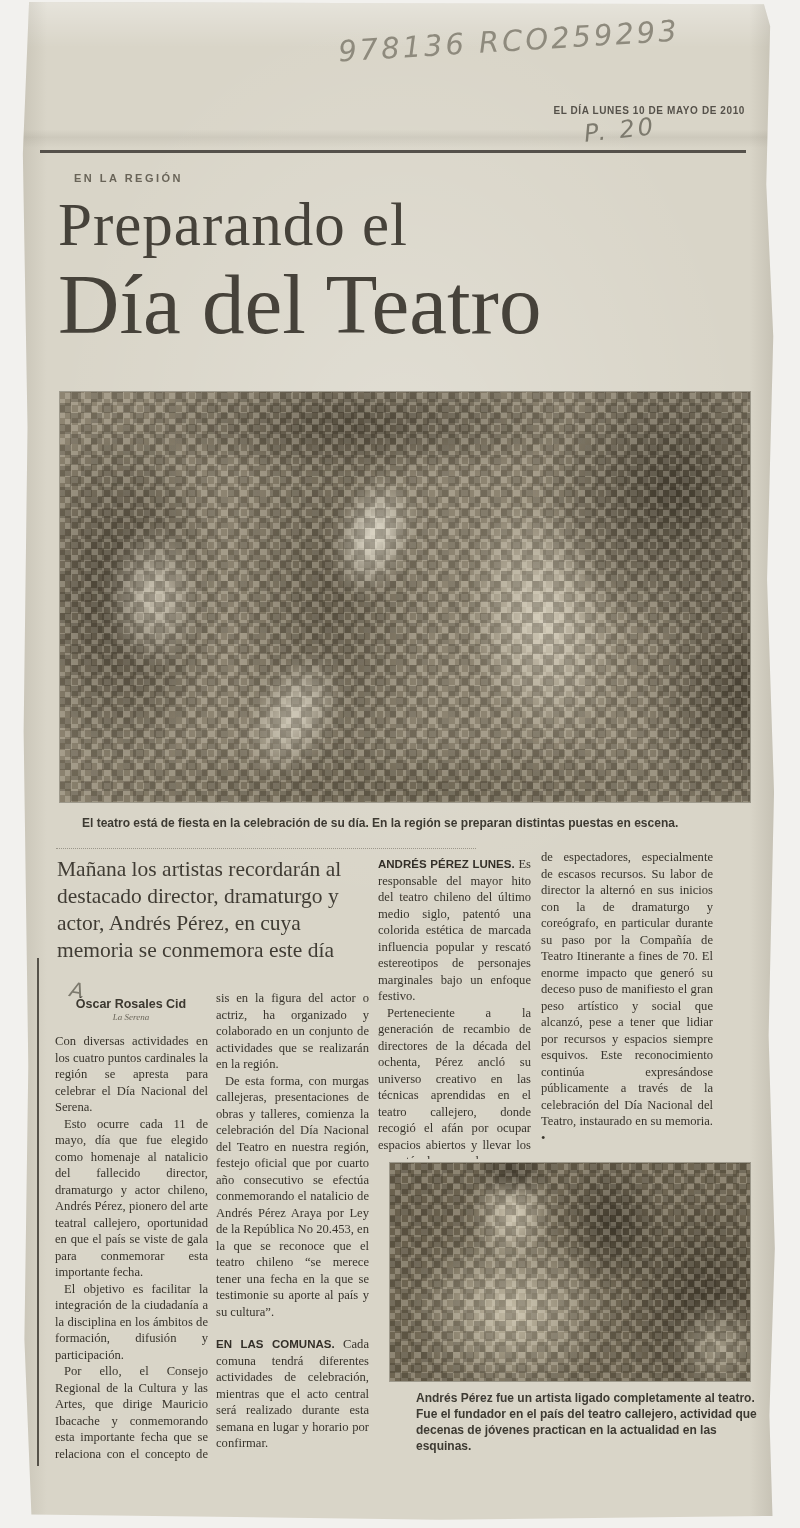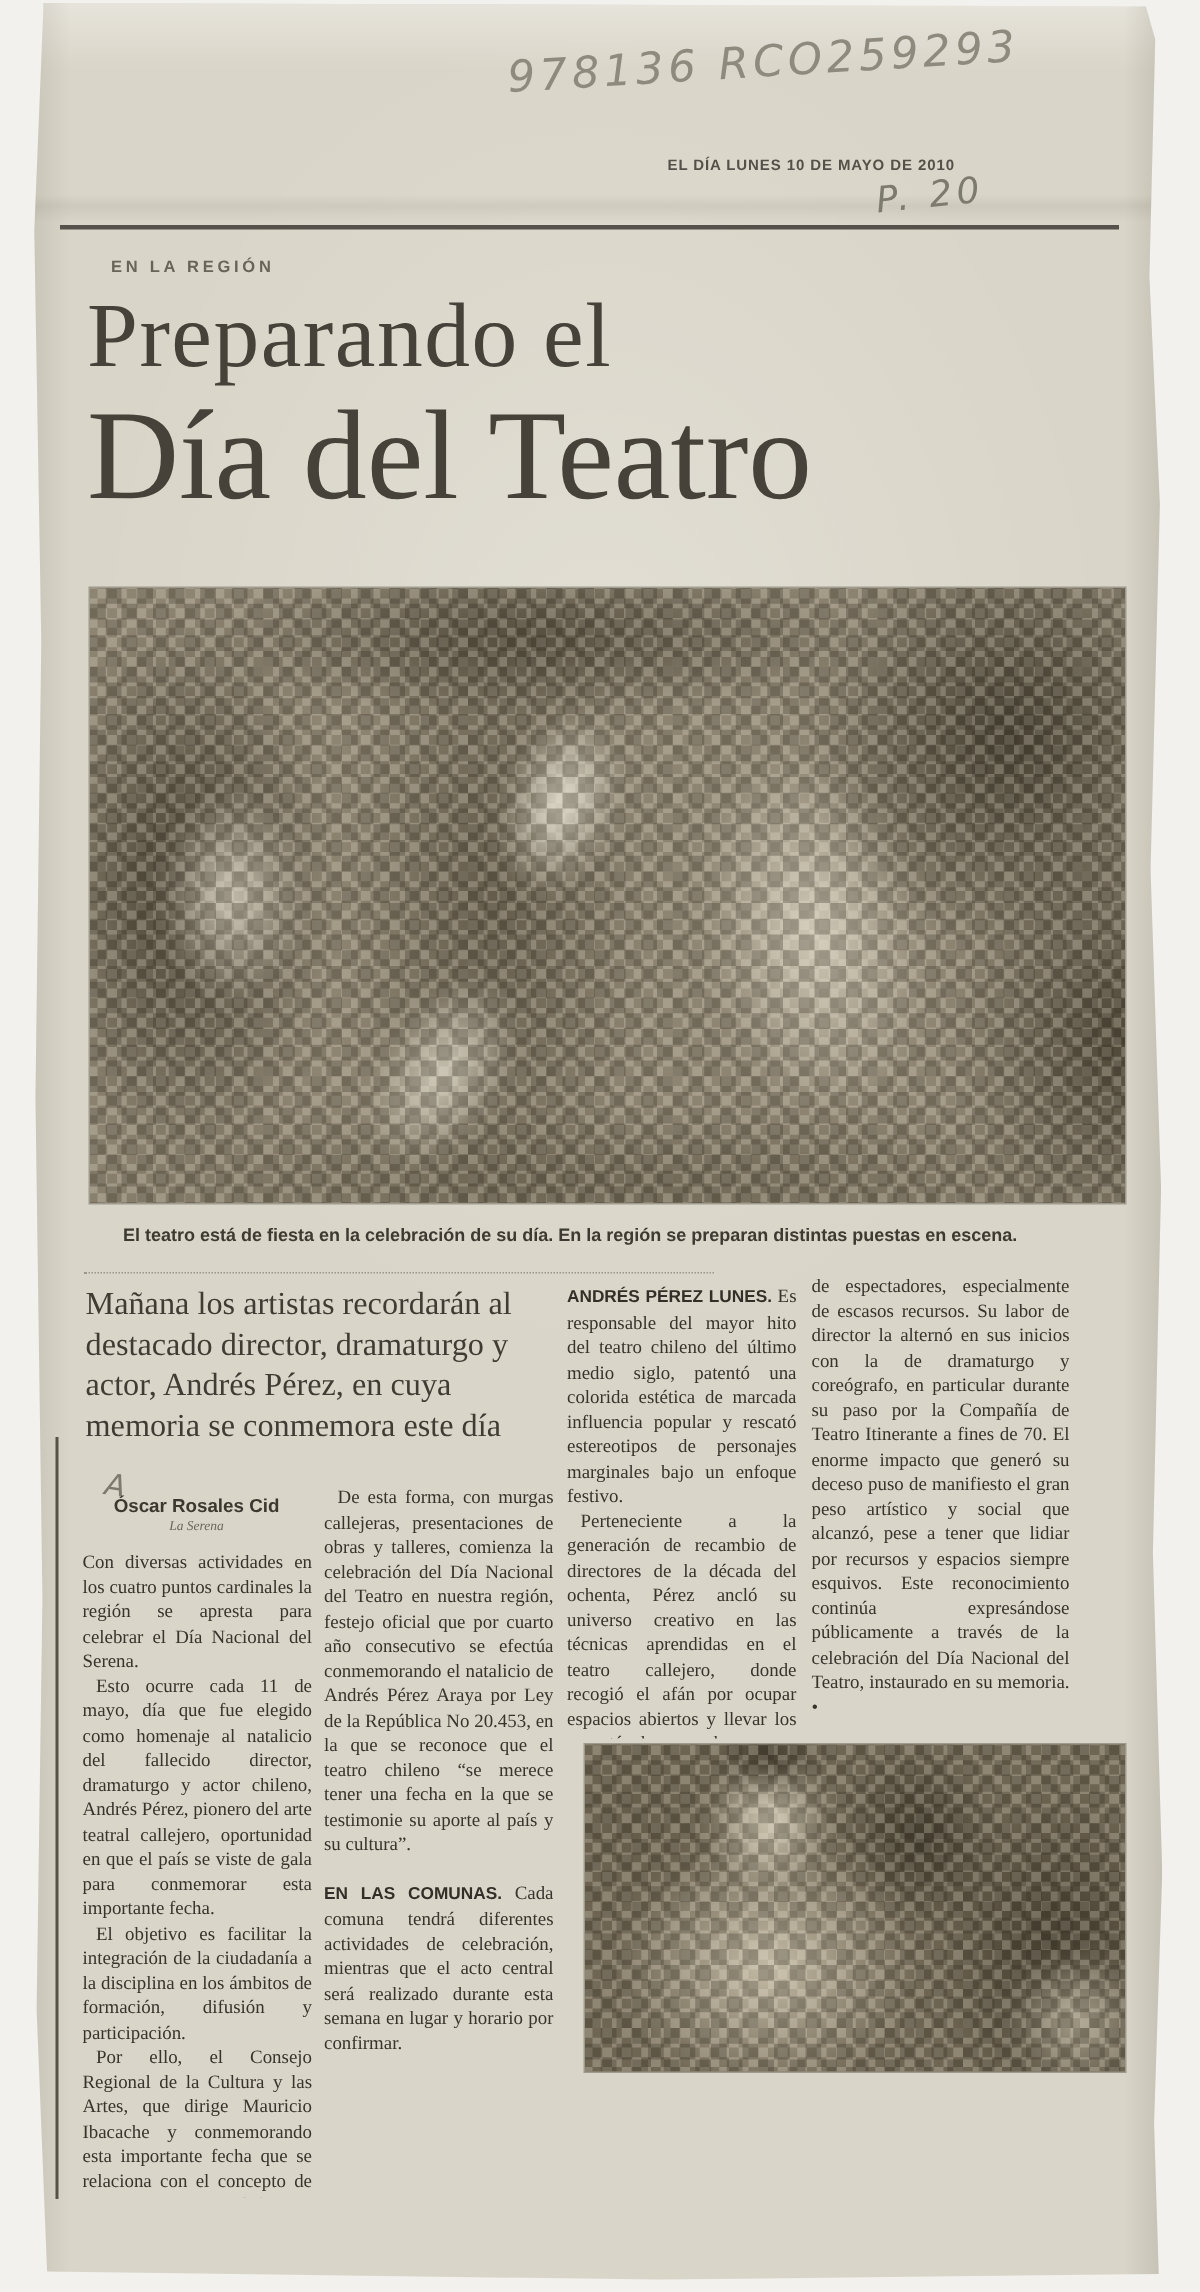--- a/index.html
+++ b/index.html
@@ -25,21 +25,21 @@
   .handwrite {
     position:absolute; font-family:"DejaVu Sans", sans-serif; font-style:italic;
     color:#8e8a7d; letter-spacing:3px; white-space:nowrap;
   }
   .hw-catalog { left:338px; top:24px; font-size:29px; transform:rotate(-3.5deg); }
   .hw-page { left:584px; top:116px; font-size:24px; transform:rotate(-6deg); color:#7d7a6e; }
   .hw-mark { left:70px; top:978px; font-size:20px; transform:rotate(8deg); color:#7d7a6e; letter-spacing:0; }
 
   
   .dateline {
-    position:absolute; left:445px; top:105px; width:300px; 
+    position:absolute; left:445px; top:105px; width:300px; text-align:right;
     font-family:"Liberation Sans", sans-serif; font-size:10px; font-weight:bold;
     letter-spacing:0.6px; color:#55514a;
   }
   .top-rule { position:absolute; left:40px; top:150px; width:706px; height:3px; background:#55514b; }
 
   
   .kicker {
     position:absolute; left:62px; top:172px;
     font-family:"Liberation Sans", sans-serif; font-size:11px; letter-spacing:2.5px;
     color:#696458; font-weight:bold;padding-left:12px;
@@ -148,20 +148,21 @@
   </div>
 
   <div class="bodycol col1">
     <p>Con diversas actividades en los cuatro puntos cardinales la región se apresta para celebrar el Día Nacional del Serena.</p>
     <p class="ind">Esto ocurre cada 11 de mayo, día que fue elegido como homenaje al natalicio del fallecido director, dramaturgo y actor chileno, Andrés Pérez, pionero del arte teatral callejero, oportunidad en que el país se viste de gala para conmemorar esta importante fecha.</p>
     <p class="ind">El objetivo es facilitar la integración de la ciudadanía a la disciplina en los ámbitos de formación, difusión y participación.</p>
     <p class="ind">Por ello, el Consejo Regional de la Cultura y las Artes, que dirige Mauricio Ibacache y conmemorando esta importante fecha que se relaciona con el concepto de memoria teatral con énfa-</p>
   </div>
 
   <div class="bodycol col2">
+    <p>sis en la figura del actor o actriz, ha organizado y colaborado en un conjunto de actividades que se realizarán en la región.</p>
     <p class="ind">De esta forma, con murgas callejeras, presentaciones de obras y talleres, comienza la celebración del Día Nacional del Teatro en nuestra región, festejo oficial que por cuarto año consecutivo se efectúa conmemorando el natalicio de Andrés Pérez Araya por Ley de la República No 20.453, en la que se reconoce que el teatro chileno “se merece tener una fecha en la que se testimonie su aporte al país y su cultura”.</p>
     <div class="gap"></div>
     <p><span class="runin">EN LAS COMUNAS.</span> <span>Cada comuna tendrá diferentes actividades de celebración, mientras que el acto central será realizado durante esta semana en lugar y horario por confirmar.</span></p>
   </div>
 
   <div class="bodycol col3">
     <p><span class="runin">ANDRÉS PÉREZ LUNES.</span> <span>Es responsable del mayor hito del teatro chileno del último medio siglo, patentó una colorida estética de marcada influencia popular y rescató estereotipos de personajes marginales bajo un enfoque festivo.</span></p>
     <p class="ind">Perteneciente a la generación de recambio de directores de la década del ochenta, Pérez ancló su universo creativo en las técnicas aprendidas en el teatro callejero, donde recogió el afán por ocupar espacios abiertos y llevar los espectáculos a la mayor cantidad</p>
   </div>
 
@@ -171,14 +172,15 @@
 
   <div class="photo-sec halftone">
     <div class="blob" style="left:6%; top:28%; width:56%; height:80%; background:radial-gradient(ellipse, rgba(208,200,178,0.9), rgba(208,200,178,0) 72%);"></div>
     <div class="blob" style="left:22%; top:2%; width:24%; height:44%; background:radial-gradient(ellipse, rgba(222,214,193,0.95), rgba(222,214,193,0) 70%);"></div>
     <div class="blob" style="left:24%; top:-6%; width:20%; height:20%; background:radial-gradient(ellipse, rgba(48,42,31,0.9), rgba(48,42,31,0) 75%);"></div>
     <div class="blob" style="left:48%; top:0%; width:28%; height:56%; background:radial-gradient(ellipse, rgba(52,46,34,0.85), rgba(52,46,34,0) 75%); transform:rotate(-20deg);"></div>
     <div class="blob" style="left:66%; top:16%; width:42%; height:95%; background:radial-gradient(ellipse, rgba(58,51,38,0.85), rgba(58,51,38,0) 78%);"></div>
     <div class="blob" style="left:78%; bottom:-6%; width:26%; height:44%; background:radial-gradient(ellipse, rgba(200,192,170,0.75), rgba(200,192,170,0) 72%);"></div>
     <div class="blob" style="left:-6%; top:-6%; width:30%; height:60%; background:radial-gradient(ellipse, rgba(96,87,69,0.7), rgba(96,87,69,0) 78%);"></div>
   </div>
+  <div class="caption cap-sec">Andrés Pérez fue un artista ligado completamente al teatro. Fue el fundador en el país del teatro callejero, actividad que decenas de jóvenes practican en la actualidad en las esquinas.</div>
 
 </div>
 
 </body></html>

